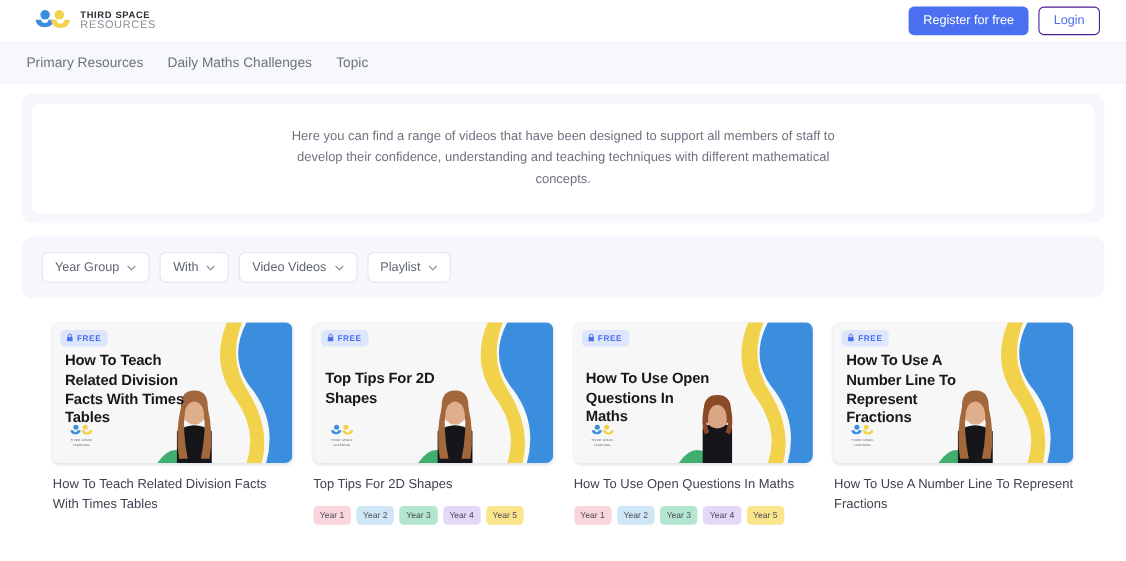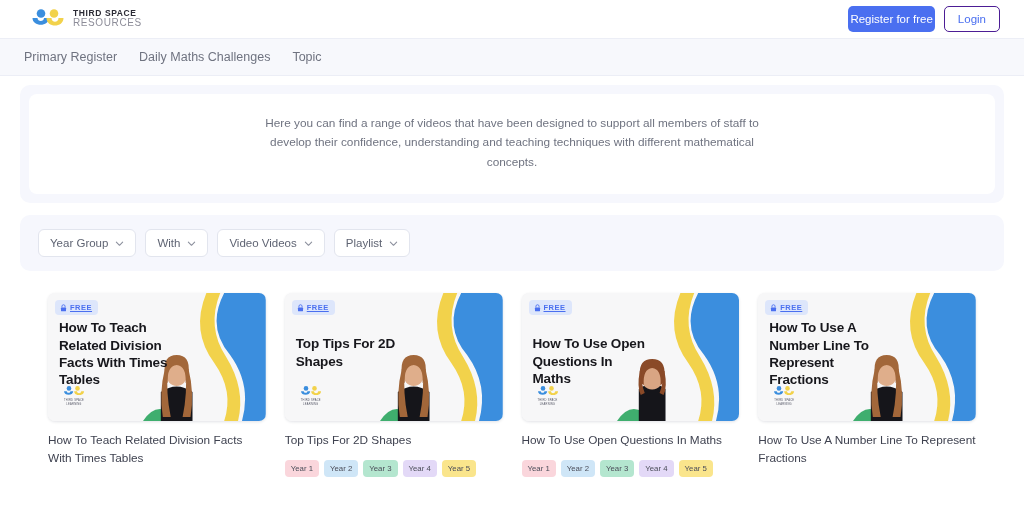--- a/index.html
+++ b/index.html
@@ -25,21 +25,21 @@
   .logo-line1 {
     font-size: 8.5px; font-weight: bold; color: #2b2b35;
     letter-spacing: 0.6px;
   }
   .logo-line2 {
     font-size: 10px; color: #8d8d99; letter-spacing: 0.6px;
   }
   .auth { margin-left: auto; display: flex; align-items: center; gap: 9px; }
   .btn-register {
     background: #4a6ff0; color: #ffffff;
-    font-size: 11.5px; padding: 7px 2px;
+    font-size: 11.5px; padding: 7px 13px;
     border: none; border-radius: 5px; cursor: pointer;
     white-space: nowrap;
   }
   .btn-login {
     background: #ffffff; color: #4a6ff0;
     font-size: 11.5px; padding: 6px 13px;
     border: 1px solid #4c1d95; border-radius: 5px; cursor: pointer;
   }
 
   
@@ -157,24 +157,23 @@
     position: absolute;
     top: 7px; left: 7px;
     background: #dde6fb;
     color: #4a6ff0;
     font-size: 7.5px;
     font-weight: bold;
     letter-spacing: .5px;
     padding: 3px 6px 3px 5px;
     border-radius: 4px;
     display: inline-flex;
-    align-items: flex-end;
+    align-items: flex-start;
     gap: 3px;
     z-index: 4;
-    text-decoration: underline;
   }
   .lock { width: 7px; height: 8px; display: block; }
 
   .card-title {
     margin-top: 11px;
     font-size: 11.8px;
     color: #3f4250;
     line-height: 1.52;
   }
   .tags { margin-top: 10px; display: flex; gap: 5px; flex-wrap: wrap; }
@@ -202,21 +201,21 @@
       <div class="logo-line2">RESOURCES</div>
     </div>
   </div>
   <div class="auth">
     <button class="btn-register">Register for free</button>
     <button class="btn-login">Login</button>
   </div>
 </div>
 
 <div class="navbar">
-  <div class="nav-item">Primary Register</div>
+  <div class="nav-item">Primary Resources</div>
   <div class="nav-item">Daily Maths Challenges</div>
   <div class="nav-item">Topic</div>
 </div>
 
 <div class="page">
 
   <div class="band band-hero">
     <div class="hero-card">
       <div class="hero-desc">Here you can find a range of videos that have been designed to support all members of staff to develop their confidence, understanding and teaching techniques with different mathematical concepts.</div>
     </div>

